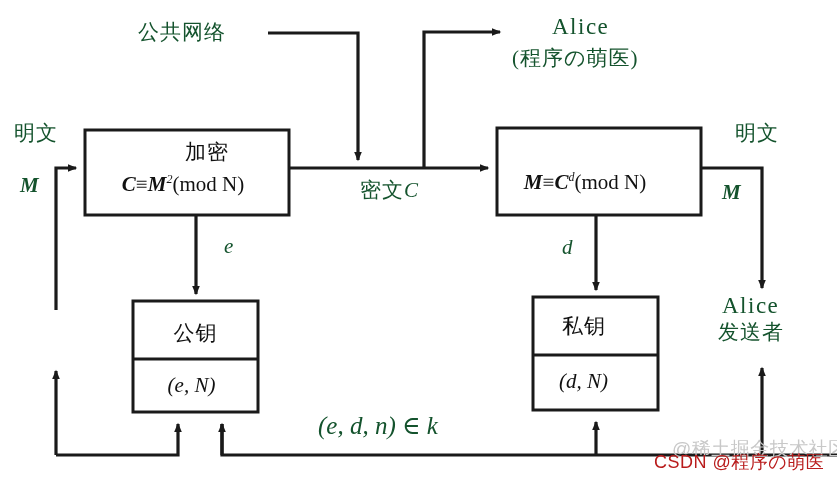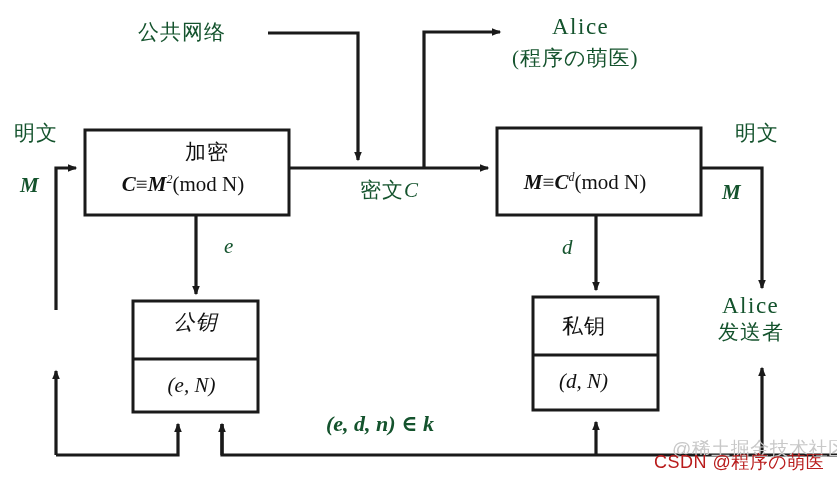--- a/index.html
+++ b/index.html
@@ -175,31 +175,31 @@
   <div class="box-label formula" style="left:497px; top:170px; width:176px;">
     <span class="it">M</span><span class="rm">≡</span><span class="it">C</span><sup>d</sup><span class="rm" style="font-style:normal;">(mod  N)</span>
   </div>
 
   <div class="lbl cjk" style="left:735px; top:121px;">明文</div>
   <div class="lbl mathi" style="left:722px; top:180px;">M</div>
 
   <div class="lbl mathi-lt" style="left:224px; top:234px;">e</div>
   <div class="lbl mathi-lt" style="left:562px; top:235px;">d</div>
 
-  <div class="box-label cjk" style="left:133px; top:308px; width:125px;font-style:italic;">公钥</div>
+  <div class="box-label cjk" style="left:133px; top:319px; width:125px;">公钥</div>
   <div class="box-label formula" style="left:133px; top:373px; width:117px;">
     <span class="itl">(e, N)</span>
   </div>
 
   <div class="box-label cjk" style="left:533px; top:312px; width:102px;">私钥</div>
   <div class="box-label formula" style="left:533px; top:369px; width:101px;">
     <span class="itl">(d, N)</span>
   </div>
 
-  <div class="lbl formula" style="left:326px; top:411px; font-size:22px; font-style:italic;font-weight:bold;">(e, d, n) ∈ k</div>
+  <div class="lbl formula" style="left:318px; top:411px; font-size:25px; font-style:italic;">(e, d, n) ∈ k</div>
 
   <div class="lbl roman" style="left:722px; top:292px;">Alice</div>
   <div class="lbl cjk" style="left:718px; top:320px;">发送者</div>
 
   <div class="watermark" style="left:672px; top:436px;">@稀土掘金技术社区</div>
   <div class="watermark b" style="left:654px; top:450px;">CSDN @程序の萌医</div>
 
 </div>
 
 </body></html>

